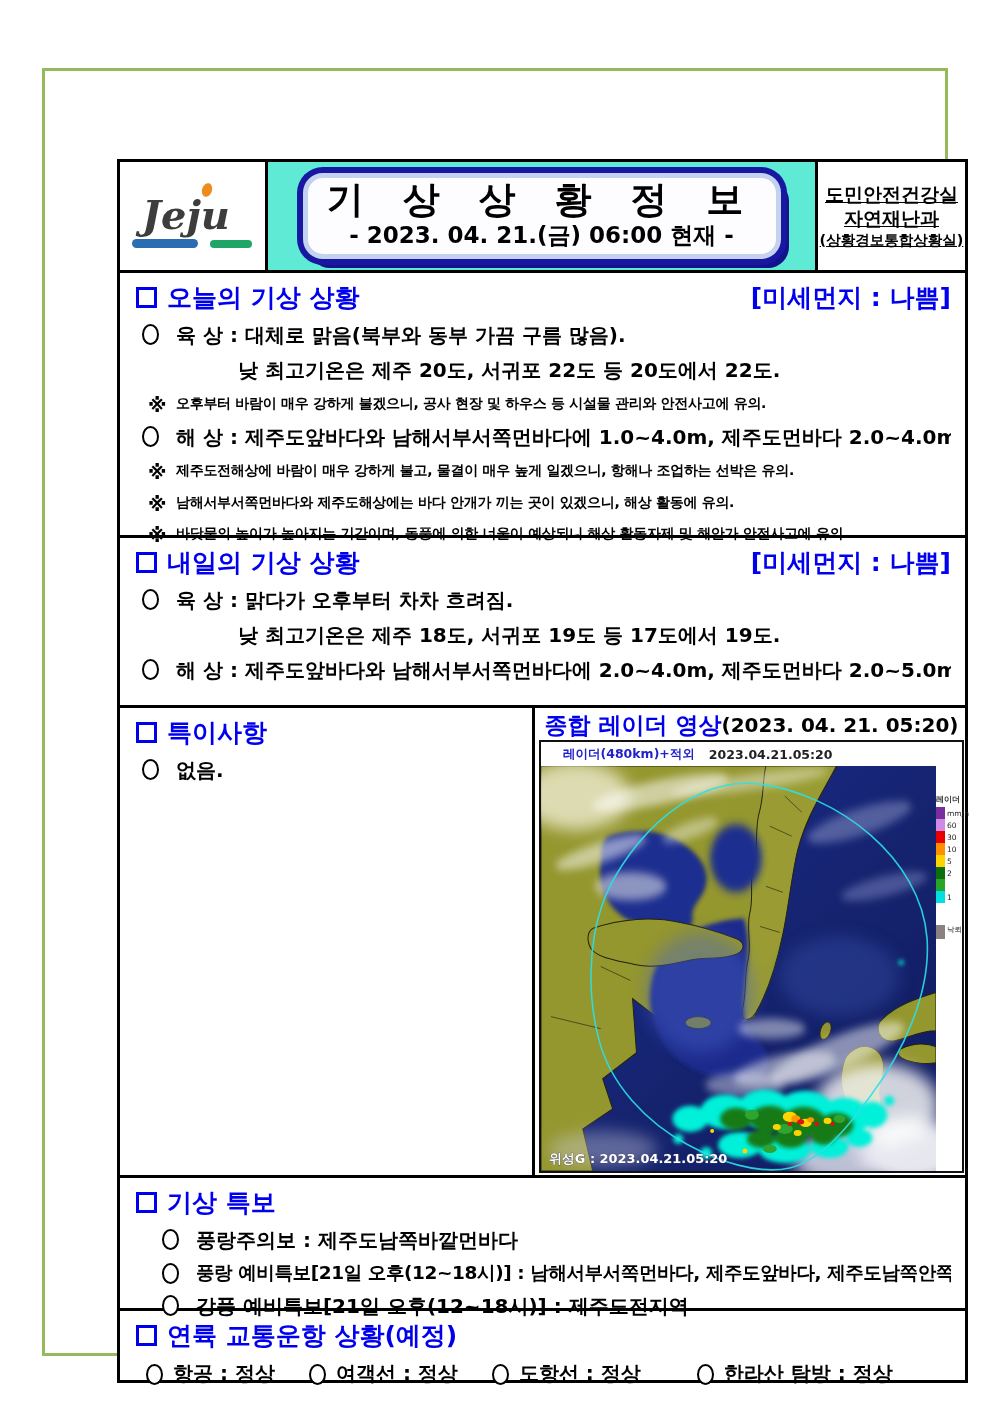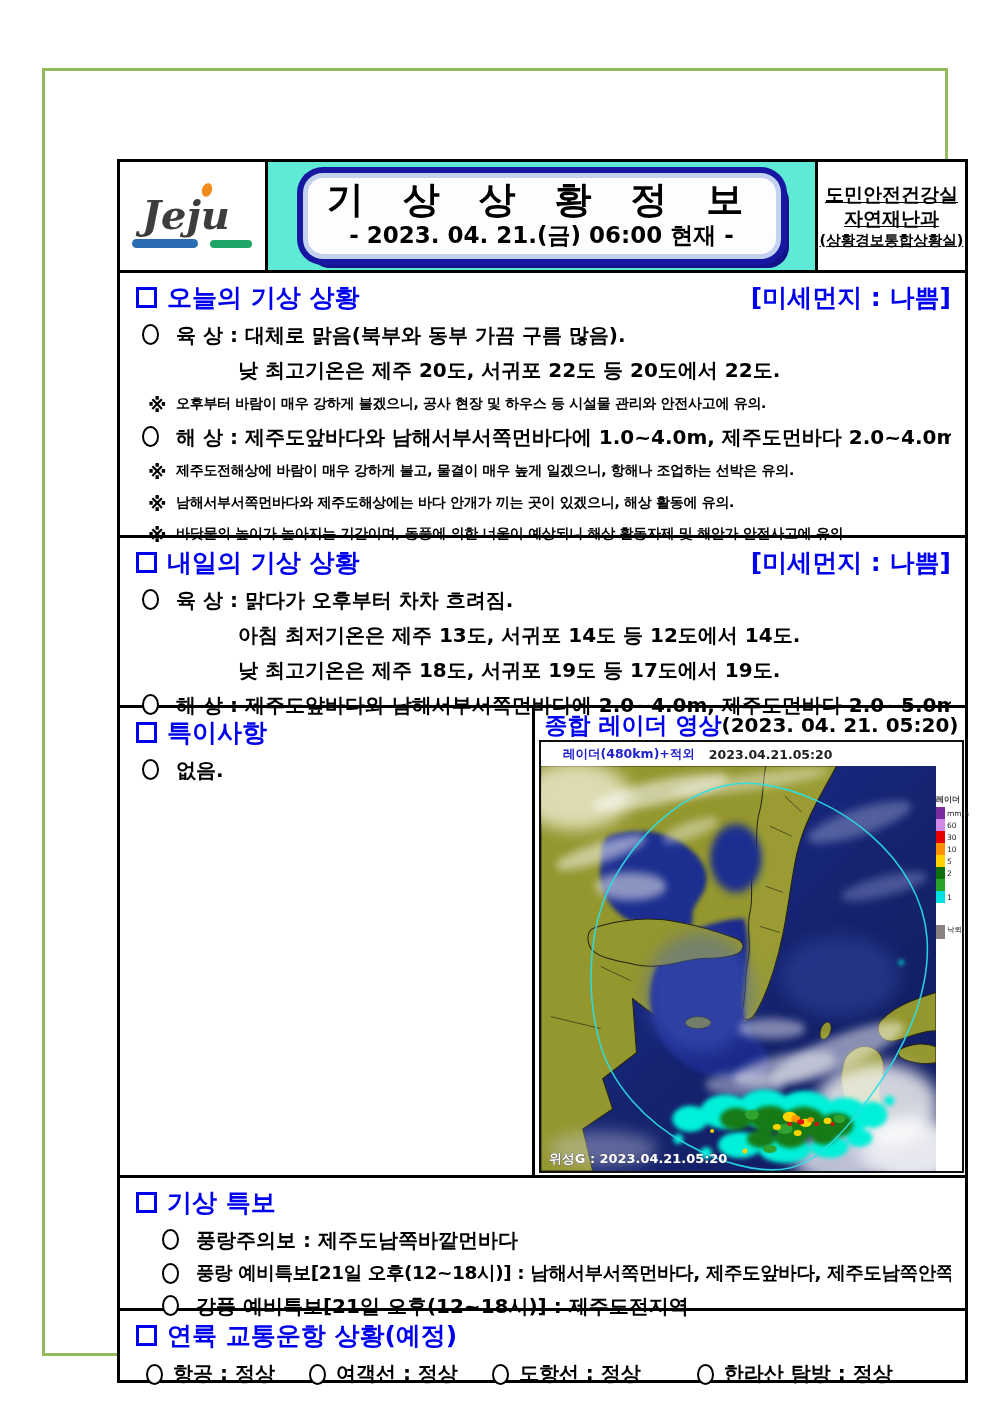--- a/index.html
+++ b/index.html
@@ -153,23 +153,20 @@
             <span class="sq"></span>
             <span>내일의 기상 상황</span>
           </div>
           <div class="badge">[미세먼지 : 나쁨]</div>
         </div>
         <div class="line">
           <span class="mk">
               <span class="circ"></span>
             </span>
           <span class="ltxt">육 상 : 맑다가 오후부터 차차 흐려짐.</span>
-        </div>
-        <div class="line cont">
-          <span class="ltxt">아침 최저기온은 제주 13도, 서귀포 14도 등 12도에서 14도.</span>
         </div>
         <div class="line cont">
           <span class="ltxt">낮 최고기온은 제주 18도, 서귀포 19도 등 17도에서 19도.</span>
         </div>
         <div class="line">
           <span class="mk">
               <span class="circ"></span>
             </span>
           <span class="ltxt">해 상 : 제주도앞바다와 남해서부서쪽먼바다에 2.0~4.0m, 제주도먼바다 2.0~5.0m로 일겠음.</span>
         </div>

